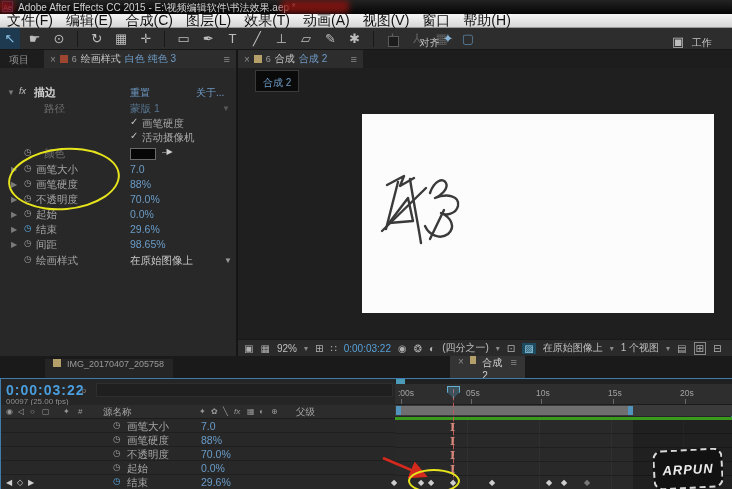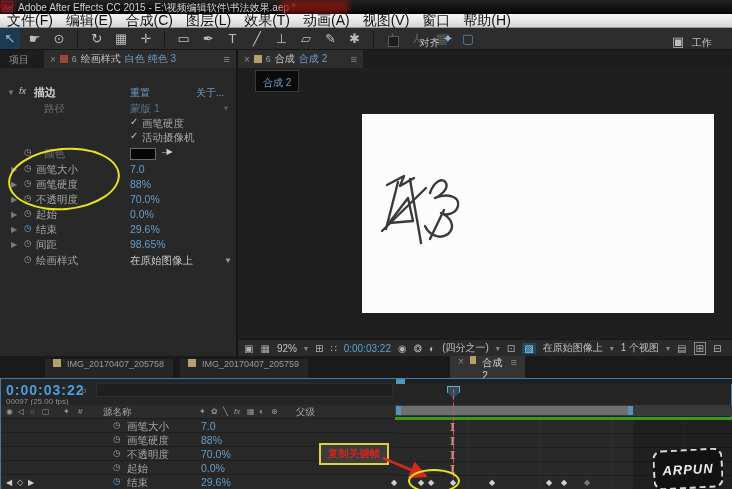--- a/index.html
+++ b/index.html
@@ -282,24 +282,20 @@
     </div>
   </div>
 
   <div class="abs" style="left:0;top:356px;width:732px;height:133px;background:#1a1a1a">
 
     <div class="abs tltabs" style="left:0;top:0;width:732px">
       <div class="tltab" style="left:45px;width:128px">
         <span class="tsq" style="background:#b5a06a"></span>
         <span class="lb">IMG_20170407_205758</span>
       </div>
-      <div class="tltab" style="left:180px;width:128px">
-        <span class="tsq" style="background:#b5a06a"></span>
-        <span class="lb">IMG_20170407_205759</span>
-      </div>
       <div class="tltab act" style="left:450px;width:75px">
         <span class="tclose">×</span>
         <span class="tsq" style="background:#b5a06a"></span>
         <span class="lb">合成 2</span>
         <span class="tmenu">≡</span>
       </div>
     </div>
 
     <div class="abs tlbody" style="left:0;top:22px;width:732px;height:111px">
 
@@ -351,20 +347,32 @@
         <span class="abs kd" style="left:16px;top:3px">◇</span>
         <span class="abs kd" style="left:27px;top:3px">▶</span>
         <span class="abs sw on" style="left:112px;top:1px">◷</span>
         <span class="abs rowlab" style="left:126px;top:1px">结束</span>
         <span class="abs rowval" style="left:200px;top:1px">29.6%</span>
       </div>
 
       <div class="abs" style="left:394px;top:0;width:337px;height:5px;background:#202020">
         <div class="abs" style="left:1px;top:0;width:9px;height:5px;background:#4a9ab8"></div>
       </div>
+      <div class="abs ruler" style="left:394px;top:5px;width:337px;height:21px">
+        <span class="abs tick" style="left:3px;top:4px">:00s</span>
+        <span class="abs tick" style="left:71px;top:4px">05s</span>
+        <span class="abs tick" style="left:141px;top:4px">10s</span>
+        <span class="abs tick" style="left:213px;top:4px">15s</span>
+        <span class="abs tick" style="left:285px;top:4px">20s</span>
+        <div class="abs tickmark" style="left:6px;top:15px"></div>
+        <div class="abs tickmark" style="left:76px;top:15px"></div>
+        <div class="abs tickmark" style="left:146px;top:15px"></div>
+        <div class="abs tickmark" style="left:218px;top:15px"></div>
+        <div class="abs tickmark" style="left:290px;top:15px"></div>
+      </div>
 
       <div class="abs wa-track" style="left:394px;top:26px;width:337px;height:11px">
         <div class="abs wa-bar" style="left:1px;top:1px;width:237px;height:9px"></div>
         <div class="abs wa-cap" style="left:1px;top:1px;width:5px;height:9px"></div>
         <div class="abs wa-cap" style="left:233px;top:1px;width:5px;height:9px"></div>
       </div>
       <div class="abs green" style="left:394px;top:38px;width:337px;height:3px"></div>
 
       <div class="abs" style="left:394px;top:41px;width:337px;height:70px;background:#292929">
         <div class="abs gline" style="left:72px;top:0;height:70px"></div>
@@ -388,21 +396,20 @@
 
       <span class="abs kd" style="left:390px;top:99px">◆</span>
       <span class="abs kd" style="left:417px;top:99px">◆</span>
       <span class="abs kd" style="left:427px;top:99px">◆</span>
       <span class="abs kd" style="left:449px;top:99px">◆</span>
       <span class="abs kd" style="left:488px;top:99px">◆</span>
       <span class="abs kd" style="left:545px;top:99px">◆</span>
       <span class="abs kd" style="left:560px;top:99px">◆</span>
       <span class="abs kd dim" style="left:583px;top:99px">◆</span>
 
-      <div class="abs annbox" style="left:318px;top:64px;width:66px;height:18px">复制关键帧</div>
       <svg class="abs" style="left:378px;top:76px" width="56" height="26" viewBox="0 0 56 26">
         <defs>
             <marker id="ah" markerWidth="7" markerHeight="7" refX="5" refY="3.5" orient="auto">
               <path d="M0,0 L7,3.5 L0,7 Z" fill="#d42a1e"></path>
             </marker>
           </defs>
         <line x1="4" y1="3" x2="44" y2="20" stroke="#d42a1e" stroke-width="2.6" marker-end="url(#ah)"></line>
       </svg>
       <div class="abs ell" style="left:407px;top:90px;width:48px;height:20px"></div>
 

